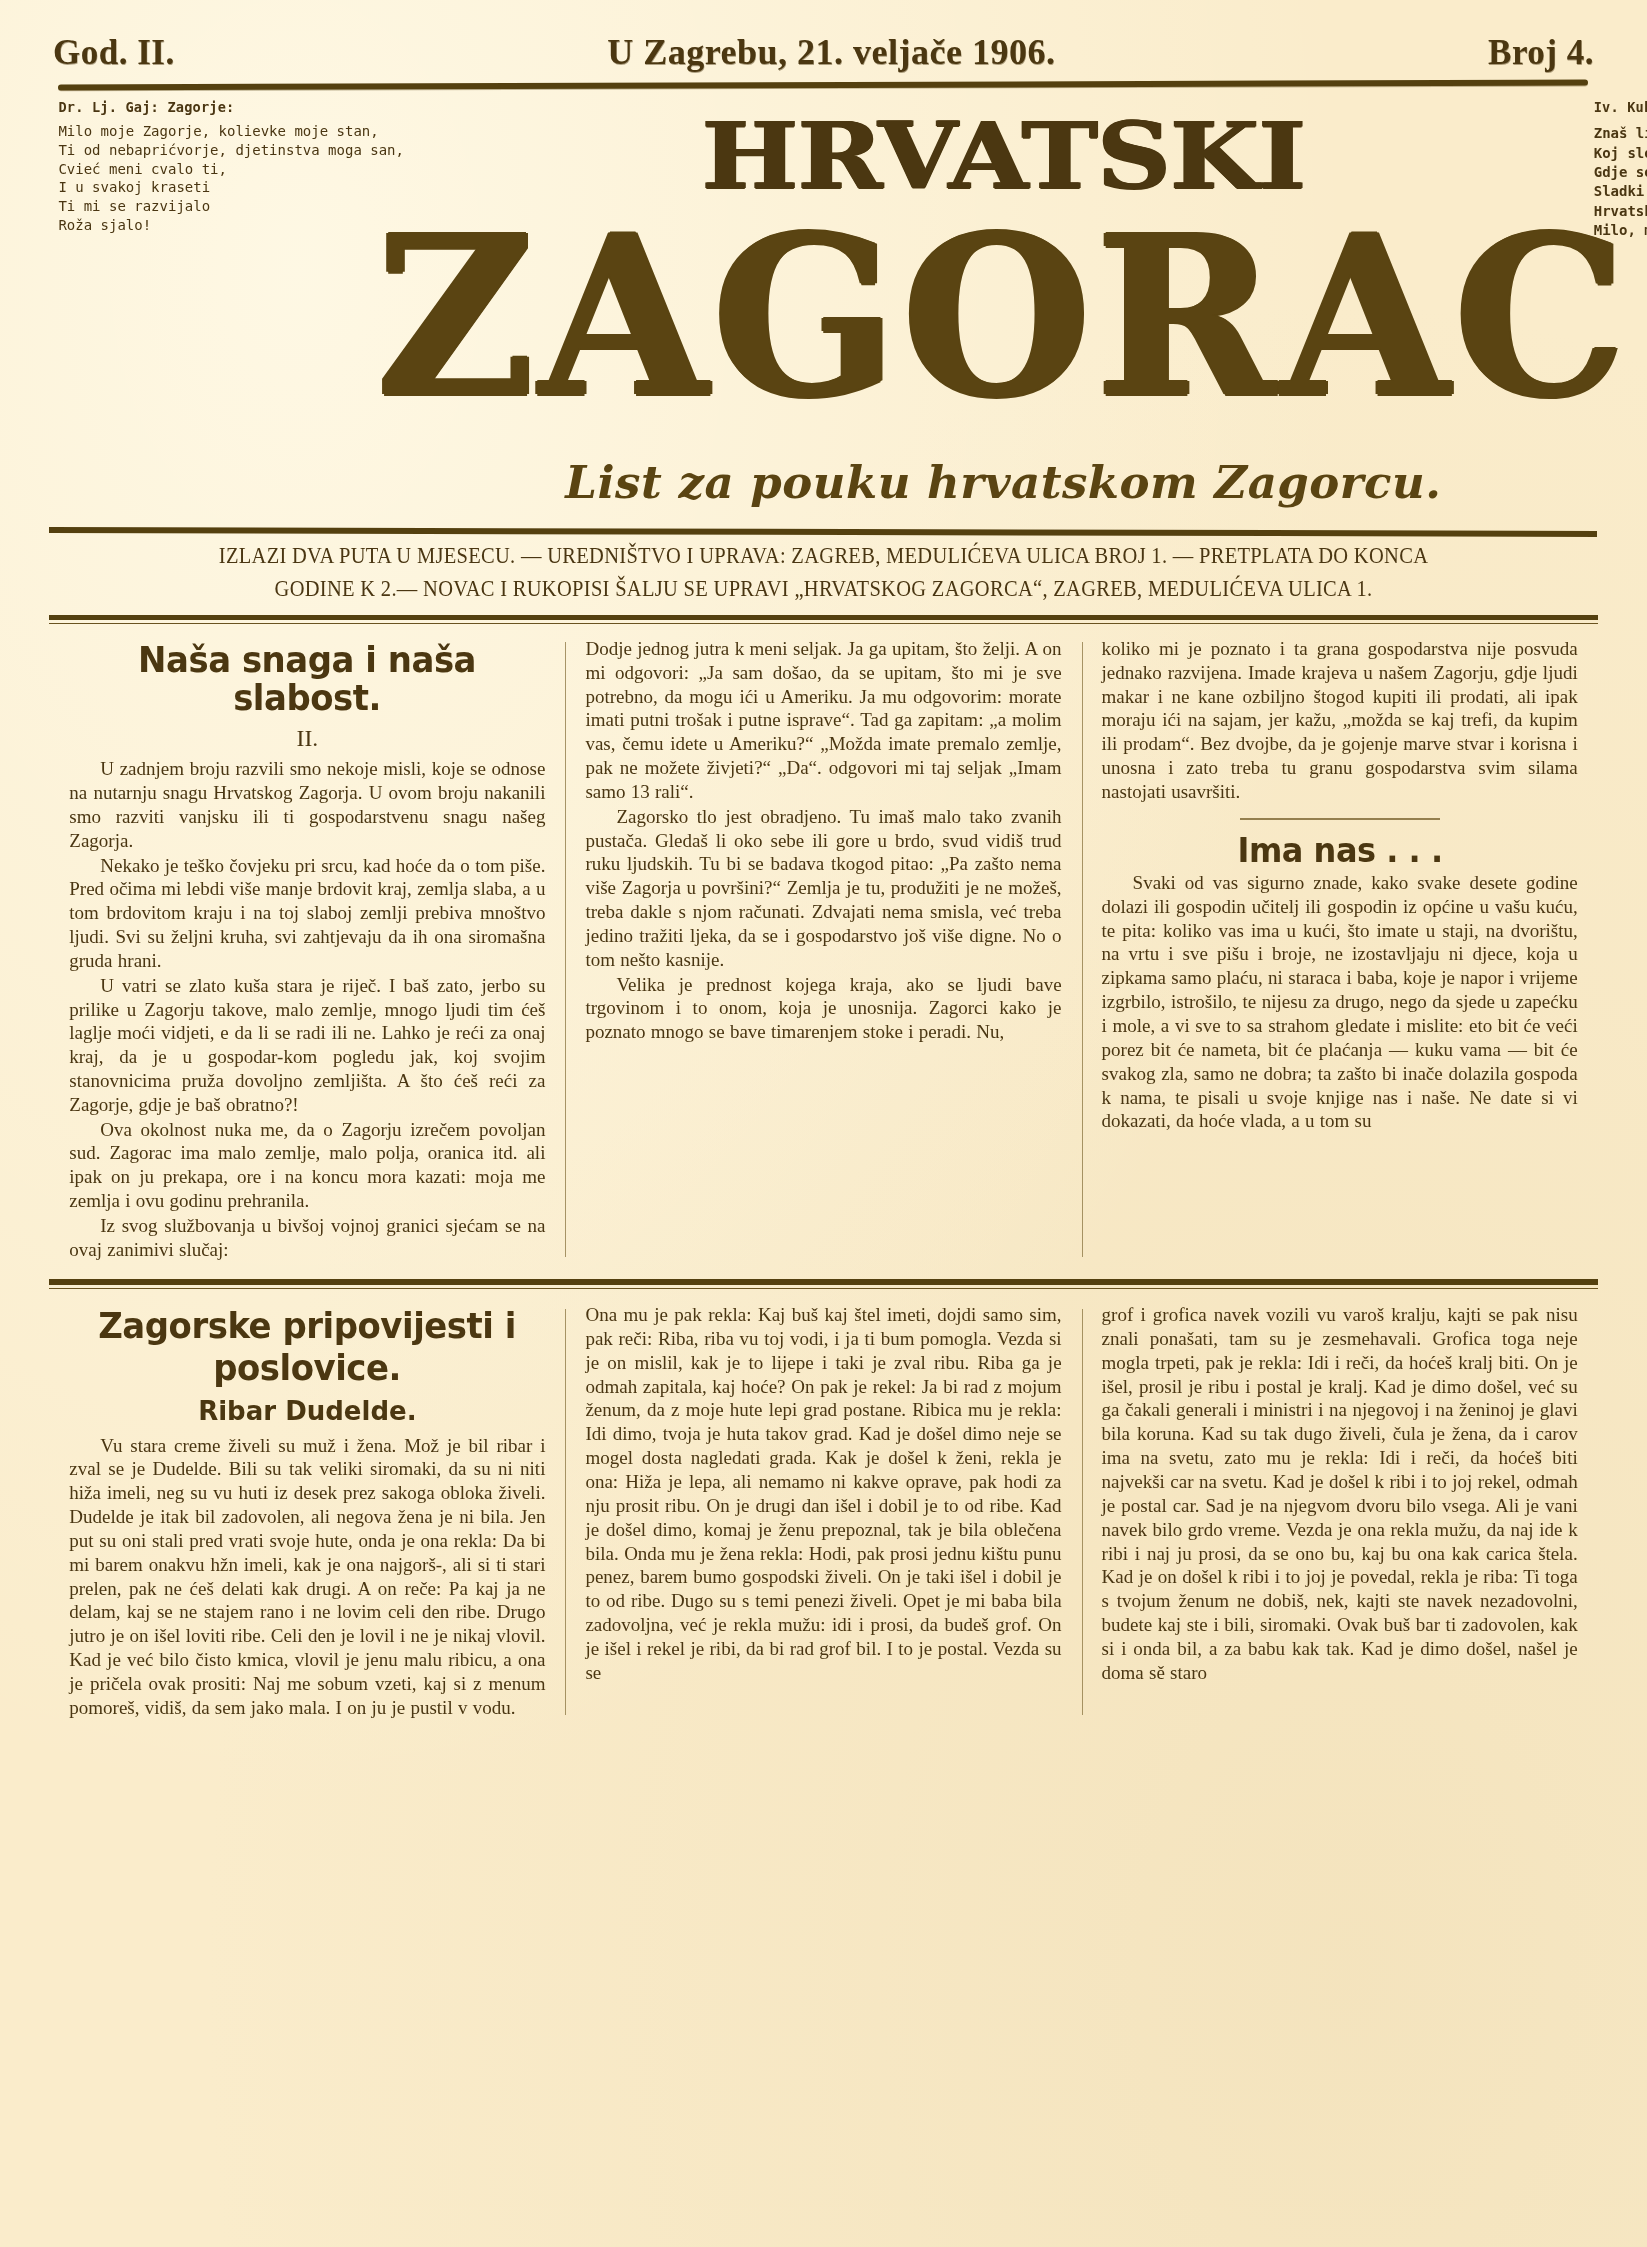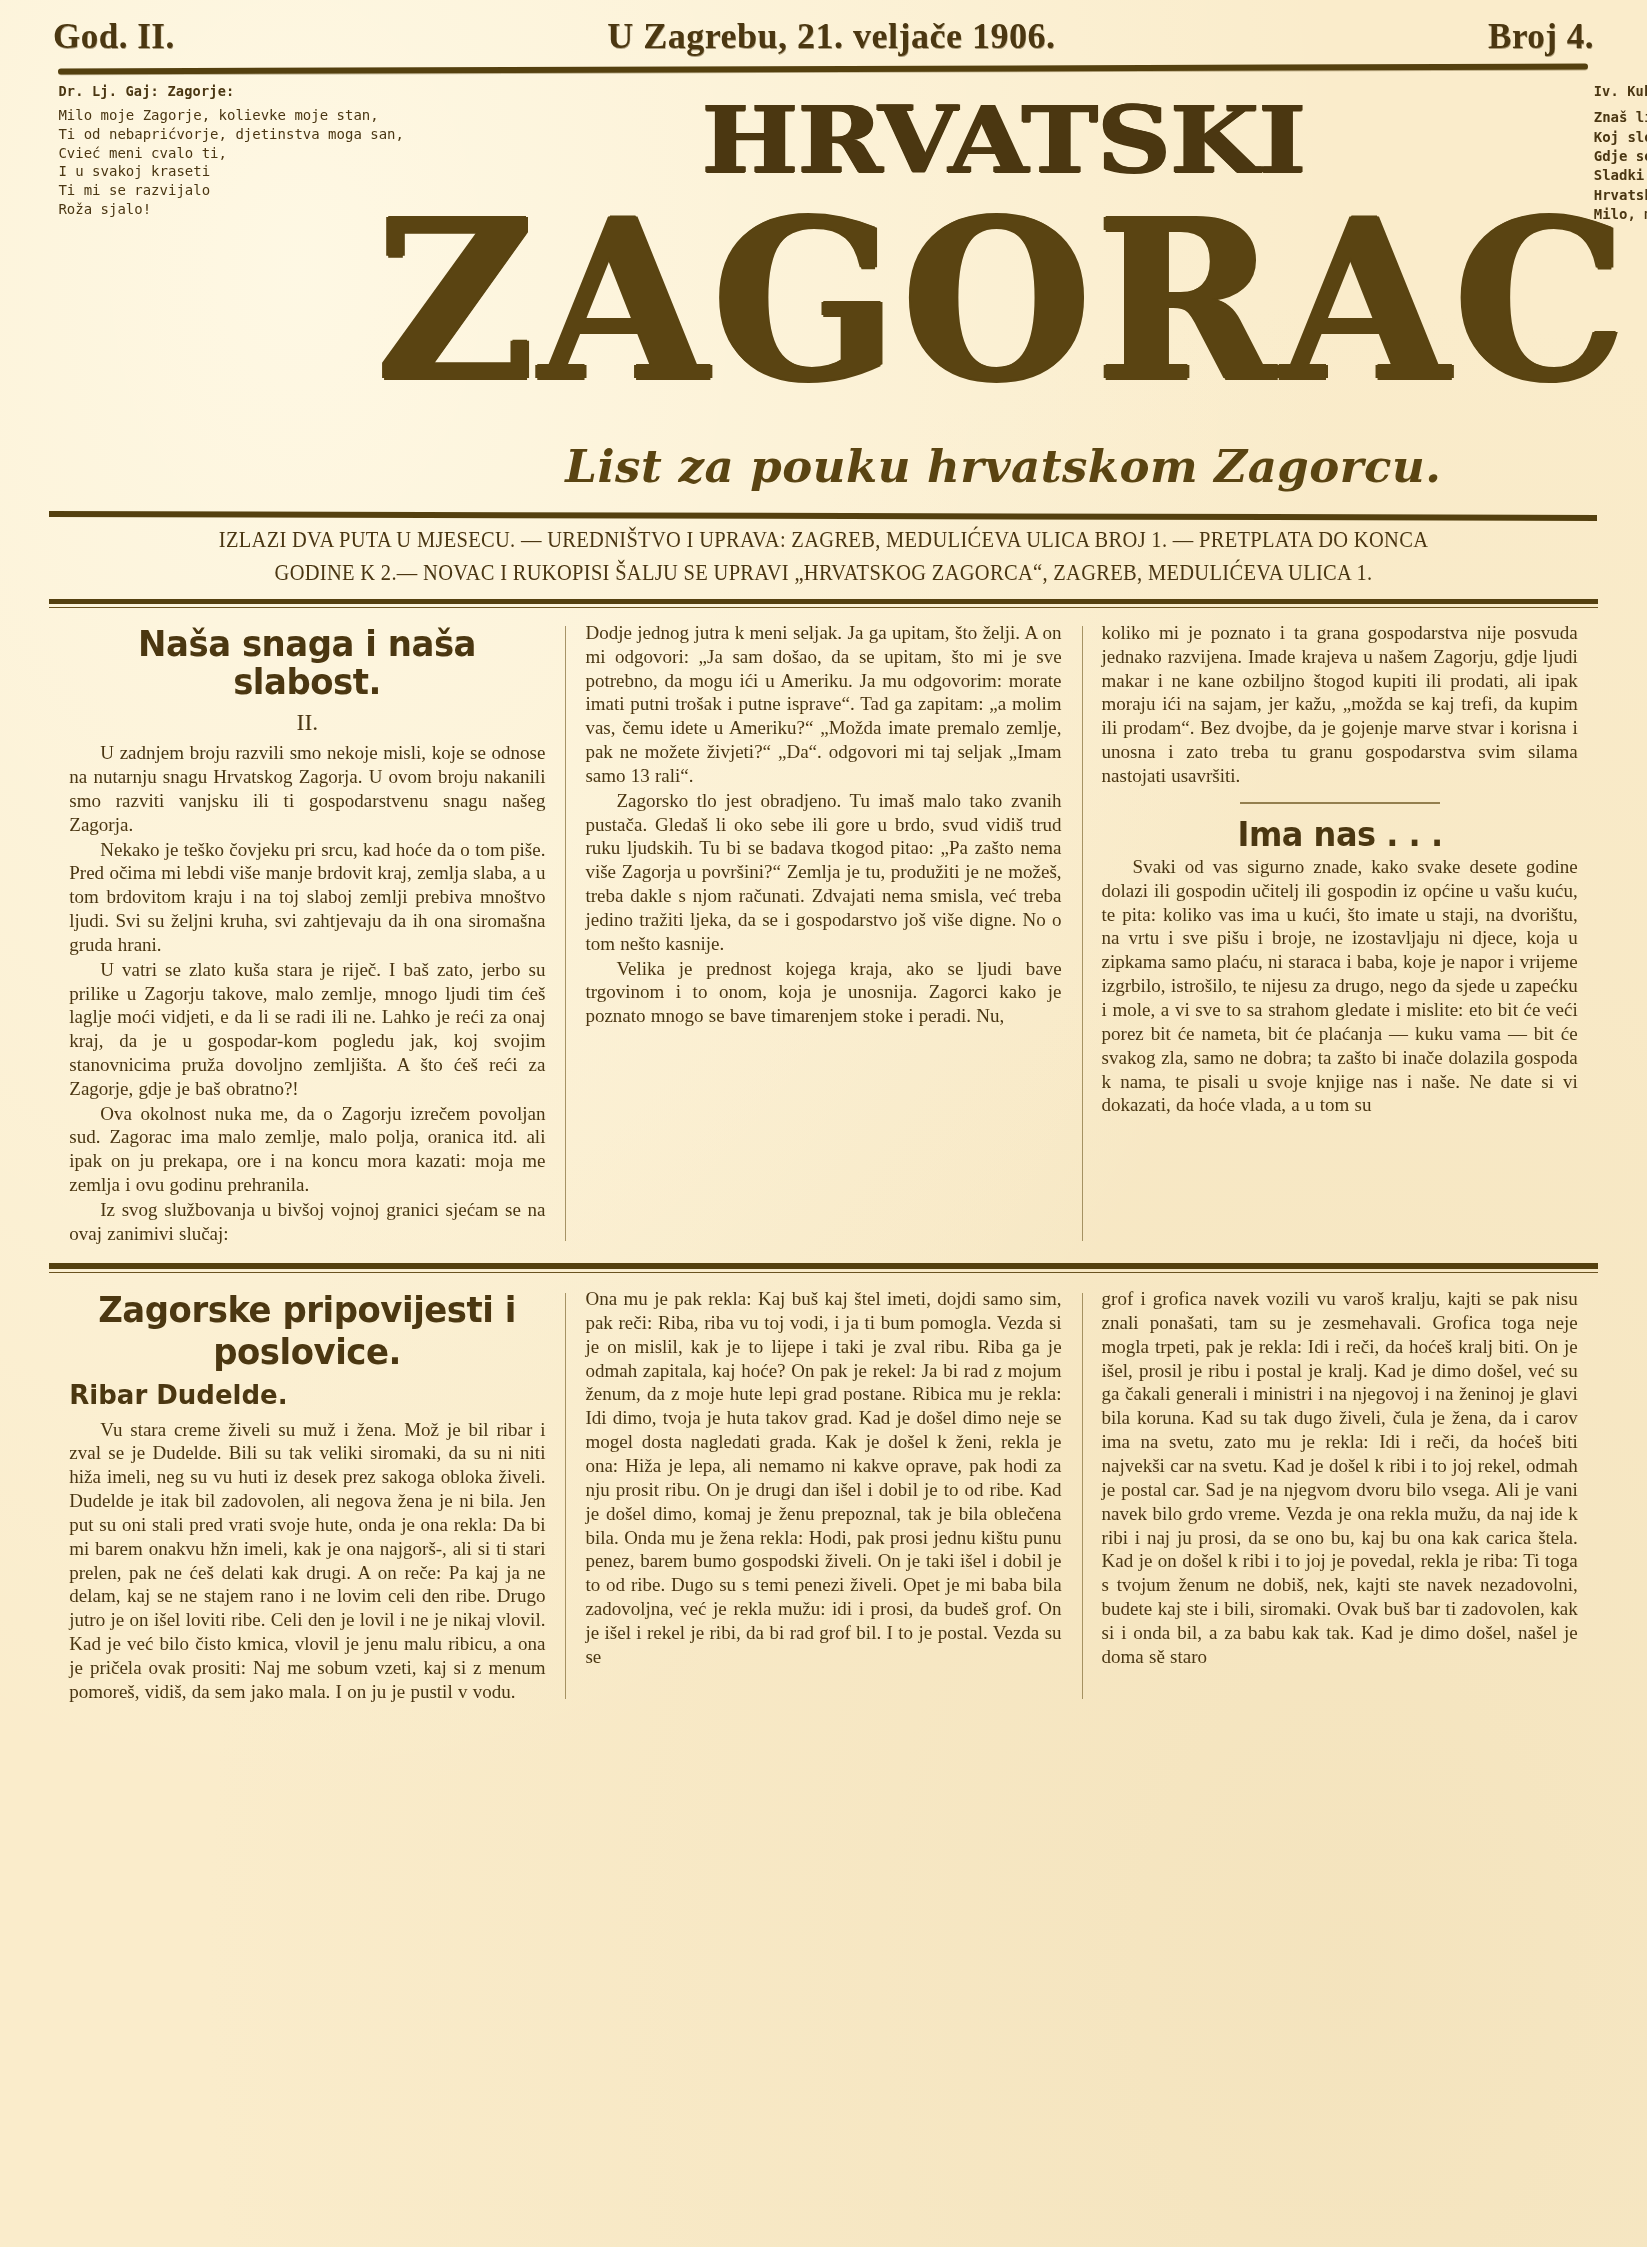--- a/index.html
+++ b/index.html
@@ -18,21 +18,21 @@
   }
   .page {
     position: relative;
     width: 1647px;
     height: 2247px;
     background:
       radial-gradient(ellipse at 18% 12%, rgba(255,250,232,.85) 0%, rgba(247,232,198,0) 55%),
       radial-gradient(ellipse at 82% 88%, rgba(238,219,176,.5) 0%, rgba(247,232,198,0) 60%),
       #faeccb;
     box-sizing: border-box;
-    padding: 0 42px;
+    padding: 16px 42px;
   }
 
   
   .issue-line {
     display: flex;
     align-items: baseline;
     justify-content: space-between;
     padding: 14.5px 11px 0 11px;
     font-family: "Liberation Serif", serif;
   }
@@ -178,20 +178,21 @@
   .headline.small {
     font-size: 33px;
   }
   .subnum {
     text-align: center;
     font-family: "Liberation Serif", serif;
     font-size: 23.6px;
     margin: 7.3px 0 5.5px 0;
   }
   .subhead {
+    text-align: center;
     font-family: "DejaVu Sans", sans-serif;
     font-weight: bold;
     font-size: 26px;
     margin: 9px 0 7.3px 0;
     color: #4b3711;
   }
 
   p.body {
     font-family: "Liberation Serif", "DejaVu Serif", serif;
     font-size: 19px;

